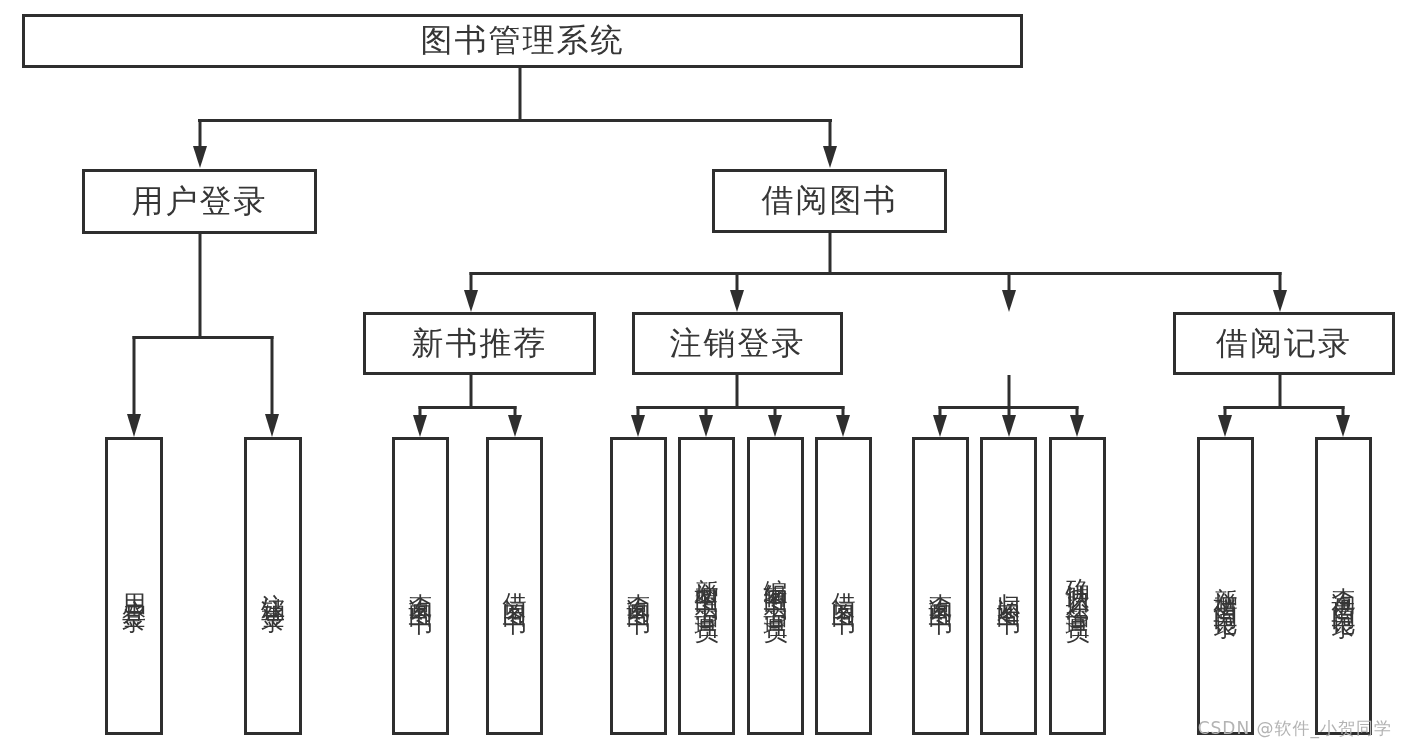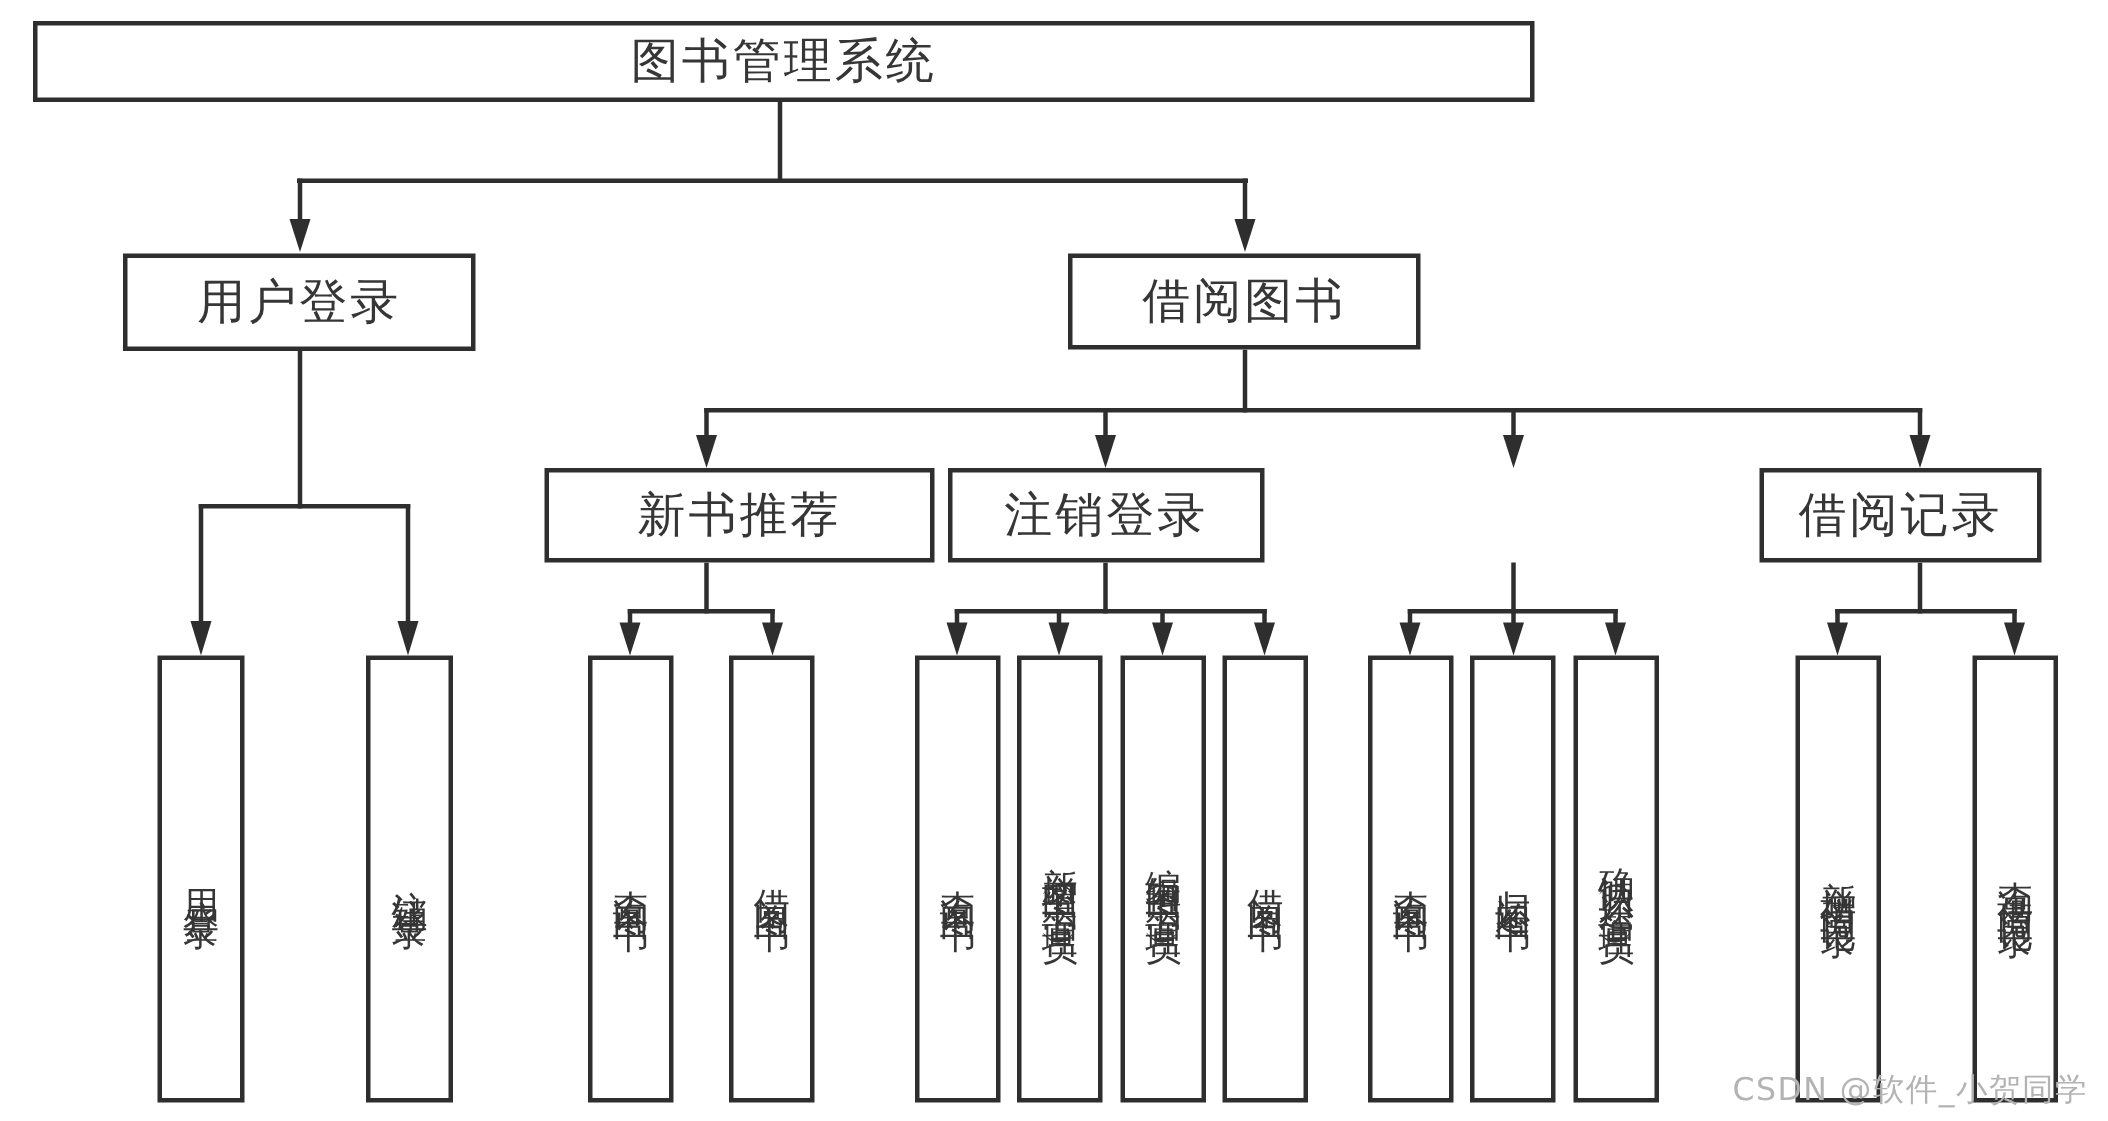--- a/index.html
+++ b/index.html
@@ -29,21 +29,21 @@
   .v-node {
     writing-mode: vertical-rl;
     text-orientation: mixed;
     font-size: 24px;
     letter-spacing: 6px;
     line-height: 1;
   }
   .watermark {
     position: absolute;
     right: 13px; bottom: 7px;
-    font-size: 21px;
+    font-size: 17px;
     color: var(--watermark, #b3b3b3);
     letter-spacing: 1px;
     white-space: nowrap;
   }
 </style>
 </head>
 <body>
 
 <div class="canvas">
 
@@ -121,26 +121,26 @@
       <polygon points="1336,415 1350,415 1343,437"></polygon>
     </g>
   </svg>
 
   <div class="node h-node" style="left:22px; top:14px; width:1001px; height:54px;">图书管理系统</div>
 
   <div class="node h-node" style="left:82px; top:169px; width:235px; height:65px;">用户登录</div>
 
   <div class="node h-node" style="left:712px; top:169px; width:235px; height:64px;">借阅图书</div>
 
-  <div class="node h-node" style="left:363px; top:312px; width:260px; height:63px;">新书推荐</div>
+  <div class="node h-node" style="left:363px; top:312px; width:233px; height:63px;">新书推荐</div>
 
   <div class="node h-node" style="left:632px; top:312px; width:211px; height:63px;">注销登录</div>
 
 
-  <div class="node h-node" style="left:1173px; top:312px; width:188px; height:63px;">借阅记录</div>
+  <div class="node h-node" style="left:1173px; top:312px; width:222px; height:63px;">借阅记录</div>
 
   <div class="node v-node" style="left:105px; top:437px; width:58px; height:298px;">用户登录</div>
 
   <div class="node v-node" style="left:244px; top:437px; width:58px; height:298px;">注销登录</div>
 
   <div class="node v-node" style="left:392px; top:437px; width:57px; height:298px;">查询图书</div>
 
   <div class="node v-node" style="left:486px; top:437px; width:57px; height:298px;">借阅图书</div>
 
   <div class="node v-node" style="left:610px; top:437px; width:57px; height:298px;">查询图书</div>

